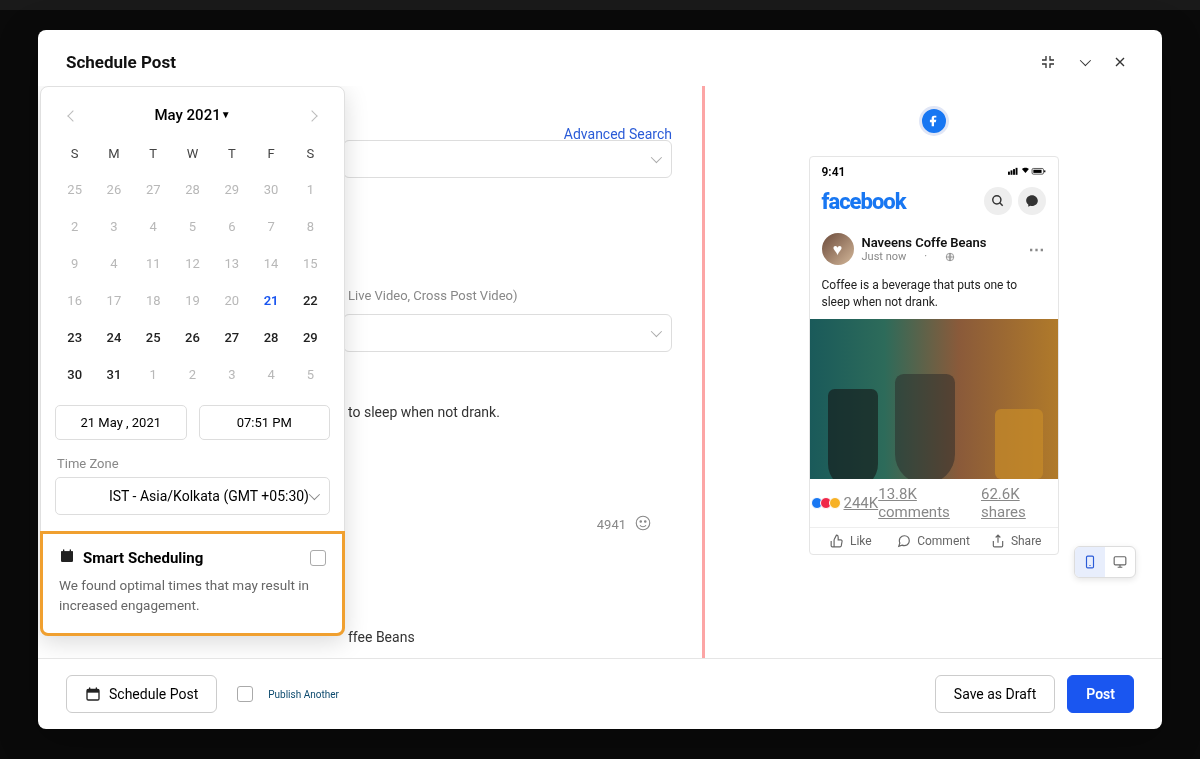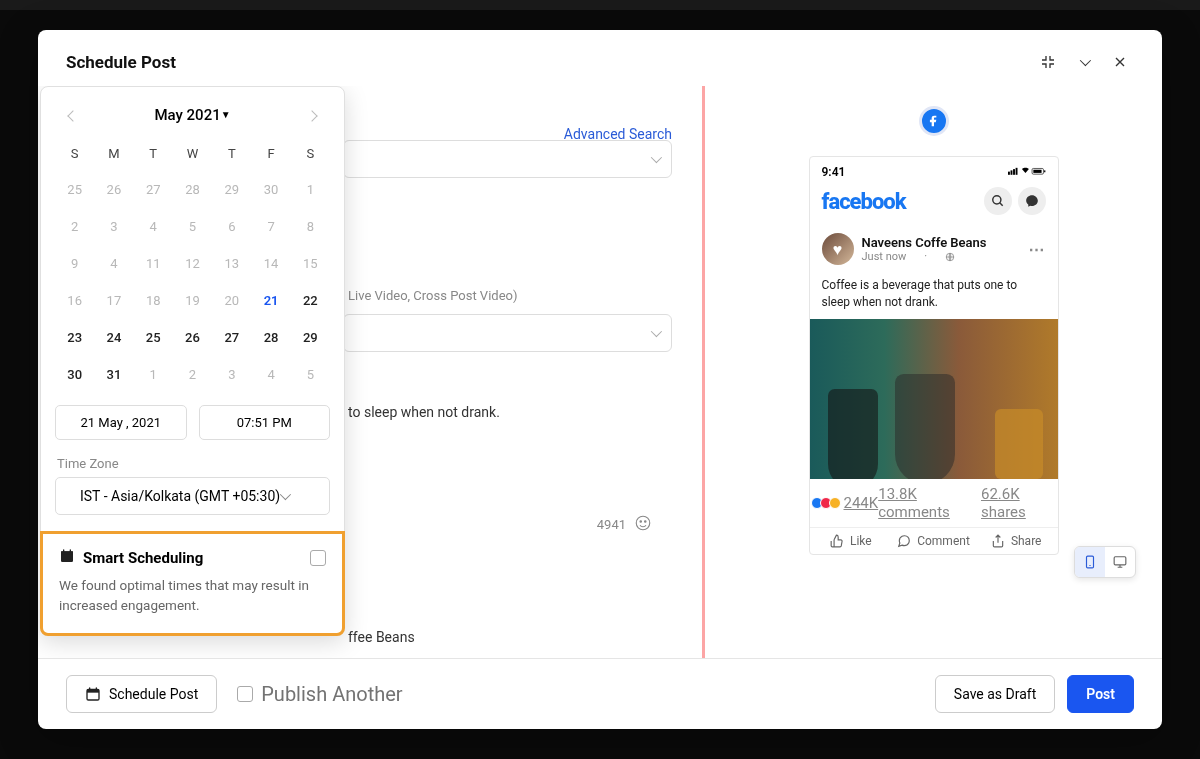--- a/index.html
+++ b/index.html
@@ -10,21 +10,21 @@
   .modal-title { font-size: 17px; font-weight: 700; color: #111; }
   .modal-head .sp { flex: 1; }
   .ico-btn { background: none; border: none; width: 28px; height: 28px; display: flex; align-items: center; justify-content: center; cursor: pointer; color: #333; margin-left: 8px; }
   .modal-body { flex: 1; display: flex; overflow: hidden; position: relative; }
   .left-col { flex: 1; padding: 10px 28px; position: relative; }
   .right-col { width: 460px; border-left: 3px solid #fca5a5; padding: 20px; display: flex; flex-direction: column; align-items: center; }
   .modal-foot { border-top: 1px solid #e5e5e5; padding: 16px 28px; display: flex; align-items: center; }
   .btn { border: 1px solid #ccc; background: #fff; border-radius: 6px; padding: 10px 18px; font-size: 14px; cursor: pointer; display: inline-flex; align-items: center; gap: 8px; }
   .btn.primary { background: #1a56f0; color: #fff; border-color: #1a56f0; font-weight: 600; }
   .chk { width: 16px; height: 16px; border: 1.5px solid #aaa; border-radius: 3px; }
-  .publish-another { display: flex; align-items: center; gap: 8px; margin-left: 20px; font-size: 20px; color: #737373; }
+  .publish-another { display: flex; align-items: center; gap: 15px; margin-left: 20px; font-size: 10px; color: #0c4a6e; }
   .foot-sp { flex: 1; }
 
   
   .fb-badge { width: 30px; height: 30px; border-radius: 50%; background: #1877f2; display: flex; align-items: center; justify-content: center; margin-bottom: 20px; border: 3px solid #e0e6f6; }
   .fb-badge svg { fill: #fff; }
   .phone-preview { width: 250px; border: 1px solid #e5e5e5; border-radius: 4px; background: #fff; overflow: hidden; }
   .ph-status { display: flex; justify-content: space-between; padding: 8px 12px 4px; font-size: 12px; font-weight: 600; }
   .ph-status .icons { letter-spacing: 1px; }
   .ph-head { display: flex; align-items: center; padding: 4px 12px 10px; }
   .fb-logo { color: #1877f2; font-weight: 800; font-size: 22px; letter-spacing: -1px; }
@@ -63,21 +63,21 @@
   .cal-nav { color: #999; cursor: pointer; width:20px; text-align:center;}
   .cal-month { font-size: 15px; font-weight: 500; display: flex; align-items: center; }
   .cal-grid { display: grid; grid-template-columns: repeat(7, 1fr); padding: 4px 14px 12px; text-align: center; }
   .cal-dow { font-size: 13px; font-weight: 400; color: #444; padding: 10px 0; }
   .cal-day { font-size: 13px; padding: 11px 0; color: #b8b8b8; cursor: pointer; }
   .cal-day.cur { color: #222; font-weight: 500; }
   .cal-day.sel { color: #1a56f0; font-weight: 600; }
   .dt-row { display: flex; gap: 12px; padding: 0 14px 16px; }
   .dt-box { flex: 1; border: 1px solid #ddd; border-radius: 5px; padding: 9px 8px; text-align: center; font-size: 13px; }
   .tz-label { font-size: 13px; color: #888; padding: 0 16px 6px; }
-  .tz-sel { margin: 0 14px 16px; border: 1px solid #ddd; border-radius: 5px; padding: 10px 24px; display: flex; align-items: center; justify-content: flex-start; font-size: 14px; }
+  .tz-sel { margin: 0 14px 16px; border: 1px solid #ddd; border-radius: 5px; padding: 10px 12px; display: flex; align-items: center; justify-content: flex-end; font-size: 14px; }
   .smart-box { margin: 0 -1px -1px -1px; border: 3px solid #f0a030; border-radius: 0 0 8px 8px; padding: 14px 16px 18px; }
   .smart-head { display: flex; align-items: center; justify-content: space-between; margin-bottom: 8px; }
   .smart-head .t { font-size: 15px; font-weight: 700; display: flex; align-items: center; gap: 8px; }
   .smart-desc { font-size: 13.5px; color: #666; line-height: 1.45; }
   .chev-dn { display:inline-block; width:8px; height:8px; border-right:1.5px solid currentColor; border-bottom:1.5px solid currentColor; transform:rotate(45deg) translateY(-2px);}
   .chev-l { transform:rotate(135deg);}
   .chev-r { transform:rotate(-45deg);}
 </style>
 </head>
 <body>

